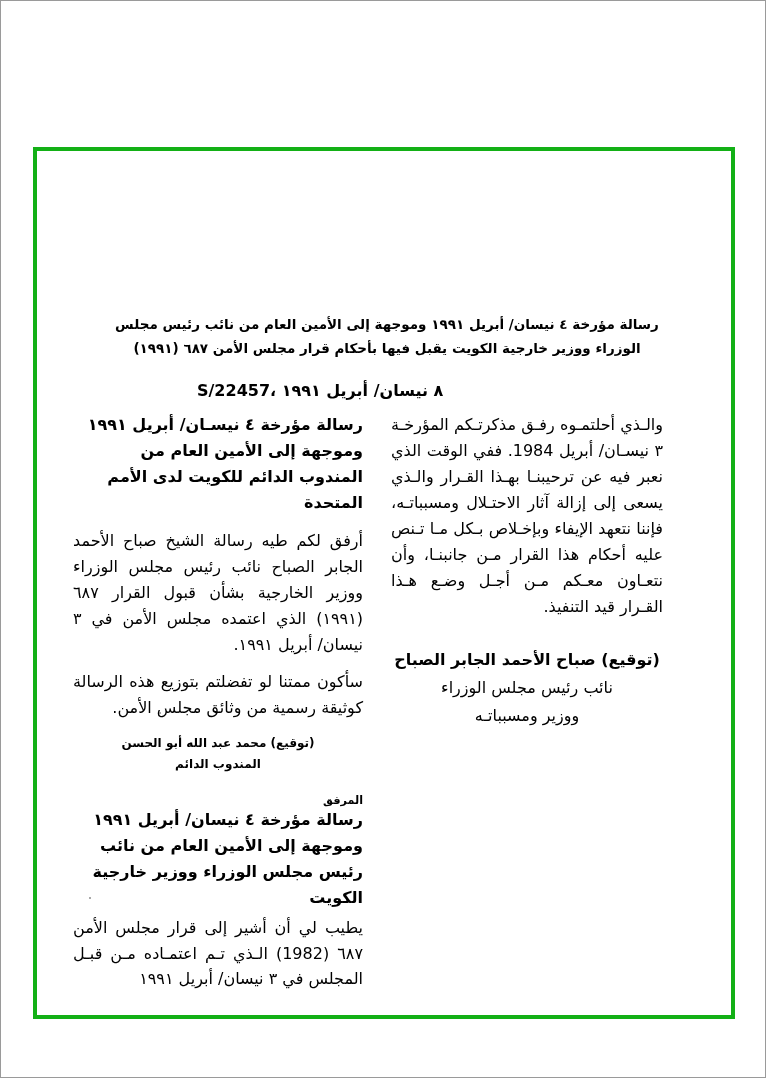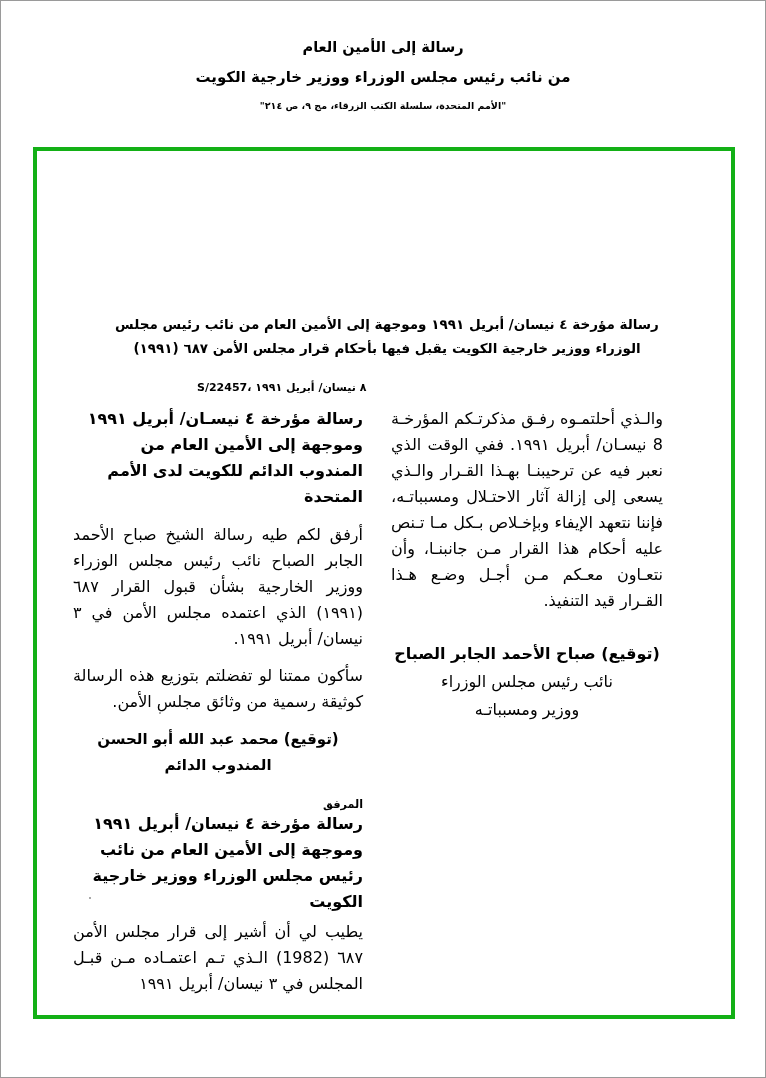--- a/index.html
+++ b/index.html
@@ -66,21 +66,21 @@
     font-size: 13.5px;
     font-weight: 700;
     line-height: 1.75;
     color: #000;
     padding: 0 46px;
   }
 
   .doc-symbol {
     margin-top: 21px;
     text-align: left;
-    font-size: 11px;
+    font-size: 16px;
     font-weight: 700;
     direction: ltr;
     padding-left: 130px;
   }
   .doc-symbol span.date {
     direction: rtl;
     unicode-bidi: embed;
   }
 
   .columns {
@@ -101,21 +101,21 @@
     line-height: 1.62;
     text-align: justify;
     margin-bottom: 12px;
   }
   .para.bold { font-weight: 700; }
   .para.right { text-align: right; }
   .para.tight { margin-bottom: 4px; }
 
   .sig-block {
     margin-top: 2px;
-    font-size: 15px;
+    font-size: 12px;
     line-height: 1.7;
   }
   .sig-name { font-weight: 700; text-align: center; }
   .sig-role { text-align: center; font-weight: bold; }
 
   .sig-block-left {
     margin-top: 26px;
     font-size: 16px;
     line-height: 1.75;
     text-align: center;
@@ -134,25 +134,20 @@
     height: 2px;
     background: #8d8d8d;
     border-radius: 50%;
   }
 </style>
 </head>
 <body>
 
 <div class="page">
 
-  <div class="doc-header">
-    <div class="header-line-1">رسالة إلى الأمين العام</div>
-    <div class="header-line-2">من نائب رئيس مجلس الوزراء ووزير خارجية الكويت</div>
-    <div class="header-source">"الأمم المتحدة، سلسلة الكتب الزرقاء، مج ٩، ص ٢١٤"</div>
-  </div>
 
   <div class="green-frame">
     <div class="frame-inner">
 
       <div class="doc-title">رسالة مؤرخة ٤ نيسان/ أبريل ١٩٩١ وموجهة إلى الأمين العام من نائب رئيس مجلس الوزراء ووزير خارجية الكويت يقبل فيها بأحكام قرار مجلس الأمن ٦٨٧ (١٩٩١)</div>
 
       <div class="doc-symbol">
         <span>S/22457</span><span>،</span>
         <span class="date">٨ نيسان/ أبريل ١٩٩١</span>
       </div>
@@ -166,21 +161,21 @@
           <div class="sig-block">
             <div class="sig-name">(توقيع) محمد عبد الله أبو الحسن</div>
             <div class="sig-role">المندوب الدائم</div>
           </div>
           <div class="annex-label">المرفق</div>
           <div class="para bold tight right">رسالة مؤرخة ٤ نيسان/ أبريل ١٩٩١ وموجهة إلى الأمين العام من نائب رئيس مجلس الوزراء ووزير خارجية الكويت</div>
           <div class="para">يطيب لي أن أشير إلى قرار مجلس الأمن ٦٨٧ (1982) الـذي تـم اعتمـاده مـن قبـل المجلس في ٣ نيسان/ أبريل ١٩٩١</div>
         </div>
 
         <div class="col left">
-          <div class="para">والـذي أحلتمـوه رفـق مذكرتـكم المؤرخـة 8 نيسـان/ أبريل ١٩٩١. ففي الوقت الذي نعبر فيه عن ترحيبنـا بهـذا القـرار والـذي يسعى إلى إزالة آثار الاحتـلال ومسبباتـه، فإننا نتعهد الإيفاء وبإخـلاص بـكل مـا تـنص عليه أحكام هذا القرار مـن جانبنـا، وأن نتعـاون معـكم مـن أجـل وضـع هـذا القـرار قيد التنفيذ.</div>
+          <div class="para">والـذي أحلتمـوه رفـق مذكرتـكم المؤرخـة ٣ نيسـان/ أبريل 1984. ففي الوقت الذي نعبر فيه عن ترحيبنـا بهـذا القـرار والـذي يسعى إلى إزالة آثار الاحتـلال ومسبباتـه، فإننا نتعهد الإيفاء وبإخـلاص بـكل مـا تـنص عليه أحكام هذا القرار مـن جانبنـا، وأن نتعـاون معـكم مـن أجـل وضـع هـذا القـرار قيد التنفيذ.</div>
           <div class="sig-block-left">
             <div class="name">(توقيع) صباح الأحمد الجابر الصباح</div>
             <div>نائب رئيس مجلس الوزراء</div>
             <div>ووزير ومسبباتـه</div>
           </div>
         </div>
 
       </div>
 
       <div class="dot" style="left:92px; top:545px;"></div>

